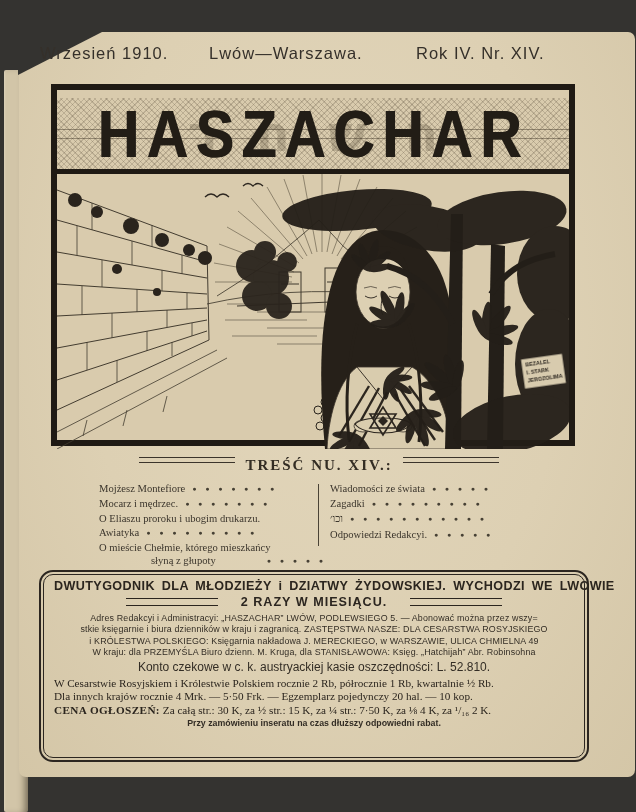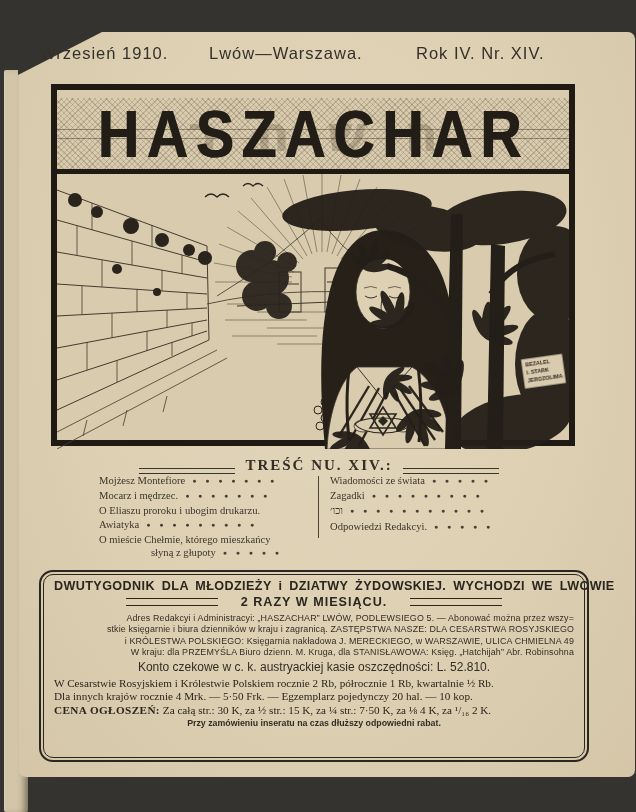--- a/index.html
+++ b/index.html
@@ -47,49 +47,49 @@
     color:rgba(58,48,34,.22);letter-spacing:38px;padding-left:38px;
   }
   .masthead-title{
     position:relative;font-family:"Liberation Sans",sans-serif;font-weight:700;font-size:52px;
     letter-spacing:7px;color:#221d16;transform:scaleY(1.28) scaleX(1.1);
     text-shadow:1px 0 0 currentColor;white-space:nowrap;
   }
   .scene{display:block;}
   
   .toc{position:absolute;left:80px;top:425px;width:440px;}
-  .toc-heading-row{display:flex;align-items:flex-end;justify-content:center;gap:10px;}
+  .toc-heading-row{display:flex;align-items:flex-start;justify-content:center;gap:10px;margin-bottom:8px;}
   .toc-rule{width:96px;height:4px;border-top:1.3px solid #3b342b;border-bottom:1.3px solid #3b342b;}
   .toc-heading{
     font-family:"Liberation Serif",serif;font-weight:700;font-size:15px;letter-spacing:2px;color:#332d24;white-space:nowrap;
   }
   .toc-cols{display:flex;align-items:flex-start;}
   .toc-col{font-family:"Liberation Serif",serif;font-size:10.6px;line-height:13.2px;color:#3b352c;}
   .toc-col-left{width:215px;}
   .toc-col-right{flex:1;}
   .toc-divider{width:1px;border-left:1.4px solid #4a4336;height:62px;margin:2px 10px 0 4px;}
   .toc-row{display:flex;align-items:baseline;white-space:nowrap;}
   .toc-row .dots{font-size:7px;letter-spacing:0;word-spacing:7px;color:#464034;margin-left:7px;position:relative;top:-1px;}
-  .toc-indent{padding-left:52px;}
+  .toc-indent{padding-left:52px;gap:44px;}
   
   .imprint-box{
     position:absolute;left:20px;top:538px;width:550px;height:192px;
     border:2px solid #2c2620;border-radius:14px;box-sizing:border-box;
   }
   .imprint-box::before{
     content:"";position:absolute;inset:2px;border:1px solid #2c2620;border-radius:10px;pointer-events:none;
   }
   .imprint-inner{position:relative;padding:7px 13px 0 13px;text-align:center;}
   .imprint-title{
     font-size:12.6px;font-weight:700;letter-spacing:.4px;word-spacing:3px;color:#2b251e;white-space:nowrap;
   }
   .freq-row{display:flex;align-items:center;justify-content:center;gap:23px;margin-top:2px;}
   .freq-rule{width:92px;height:6px;border-top:1.8px solid #2b251e;border-bottom:1.8px solid #2b251e;}
   .freq-text{font-size:12.6px;font-weight:700;letter-spacing:1px;white-space:nowrap;}
-  .address{margin-top:4px;font-size:8.9px;line-height:11.4px;color:#332d25;text-align:right;white-space:nowrap;}
+  .address{margin-top:4px;font-size:8.9px;line-height:11.4px;color:#332d25;text-align:center;white-space:nowrap;}
   .address div{letter-spacing:.15px;}
   .konto{font-size:12px;text-align:center;margin-top:1px;color:#332d25;}
   .subs{margin-top:3px;font-family:"Liberation Serif",serif;font-size:11.2px;line-height:13.6px;color:#2b251e;text-align:left;white-space:nowrap;}
   .subs .lead{font-weight:700;letter-spacing:.4px;}
   .rabat{font-size:8.8px;font-weight:700;text-align:center;margin-top:1px;color:#332d25;}
 </style>
 </head>
 <body>
 
 <div class="page-behind"></div>

